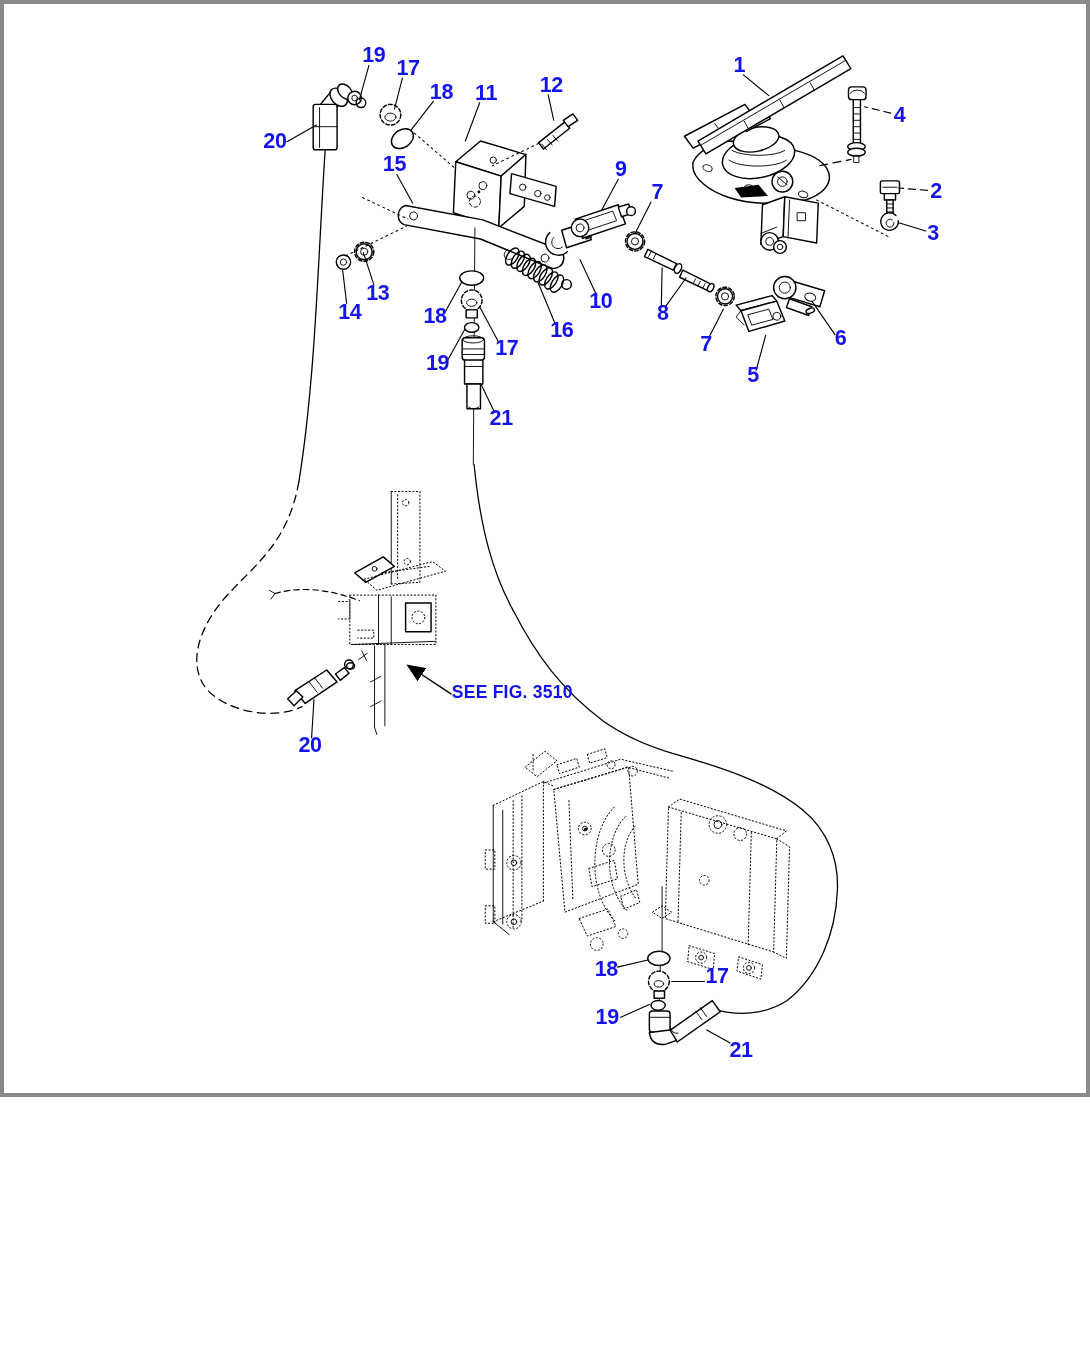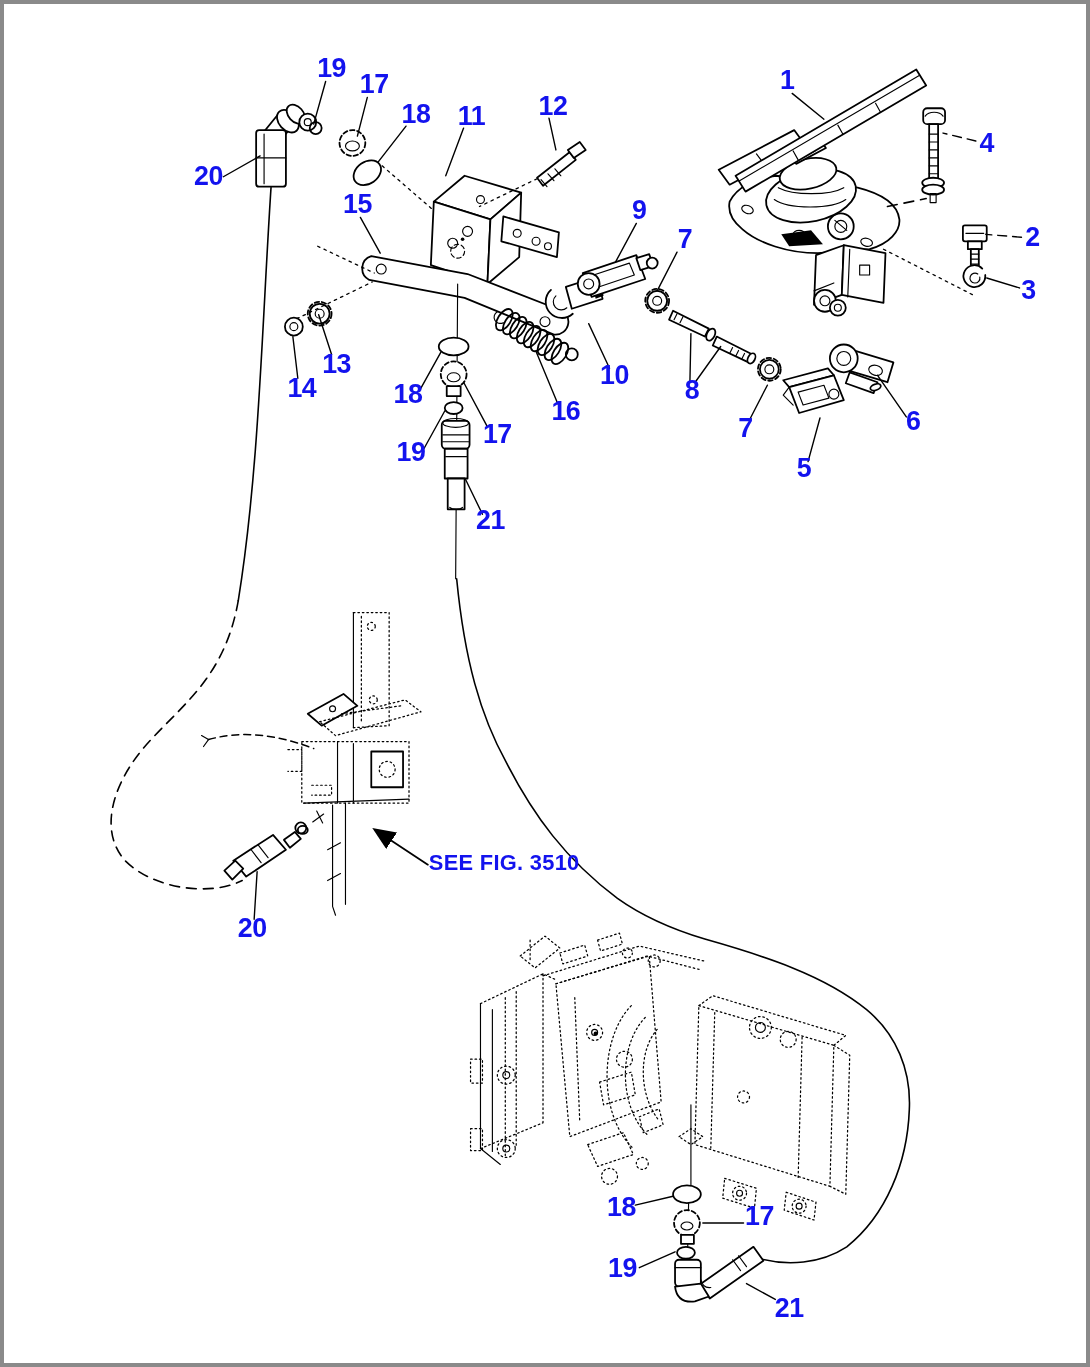--- a/index.html
+++ b/index.html
@@ -1,18 +1,18 @@
 <!DOCTYPE html>
 <html style="--accent: #1313ee; --line: #000000; --frame: #8a8a8a; --bg: #ffffff;"><head>
 <meta charset="utf-8">
 <style>
   :root { --accent:#1313ee; --line:#000000; --frame:#8a8a8a; --bg:#ffffff; }
   html,body { margin:0; padding:0; background:#fff; }
   .page {
-    position:relative; width:1090px; height:1367px; box-sizing:border-box;
+    position:relative; width:1090px; height:1097px; box-sizing:border-box;
     background:var(--bg); border:4px solid var(--frame); overflow:hidden;
     font-family:"Liberation Sans", sans-serif;
   }
   svg { display:block; width:100%; height:100%; }
   
   #drawing path, #drawing line, #drawing circle, #drawing ellipse, #drawing rect, #drawing polygon {
     stroke:var(--line); fill:none; stroke-width:1.8; stroke-linecap:round; stroke-linejoin:round;
   }
   #drawing .w   { fill:#ffffff; }
   #drawing .k   { fill:var(--line); stroke:none; }

